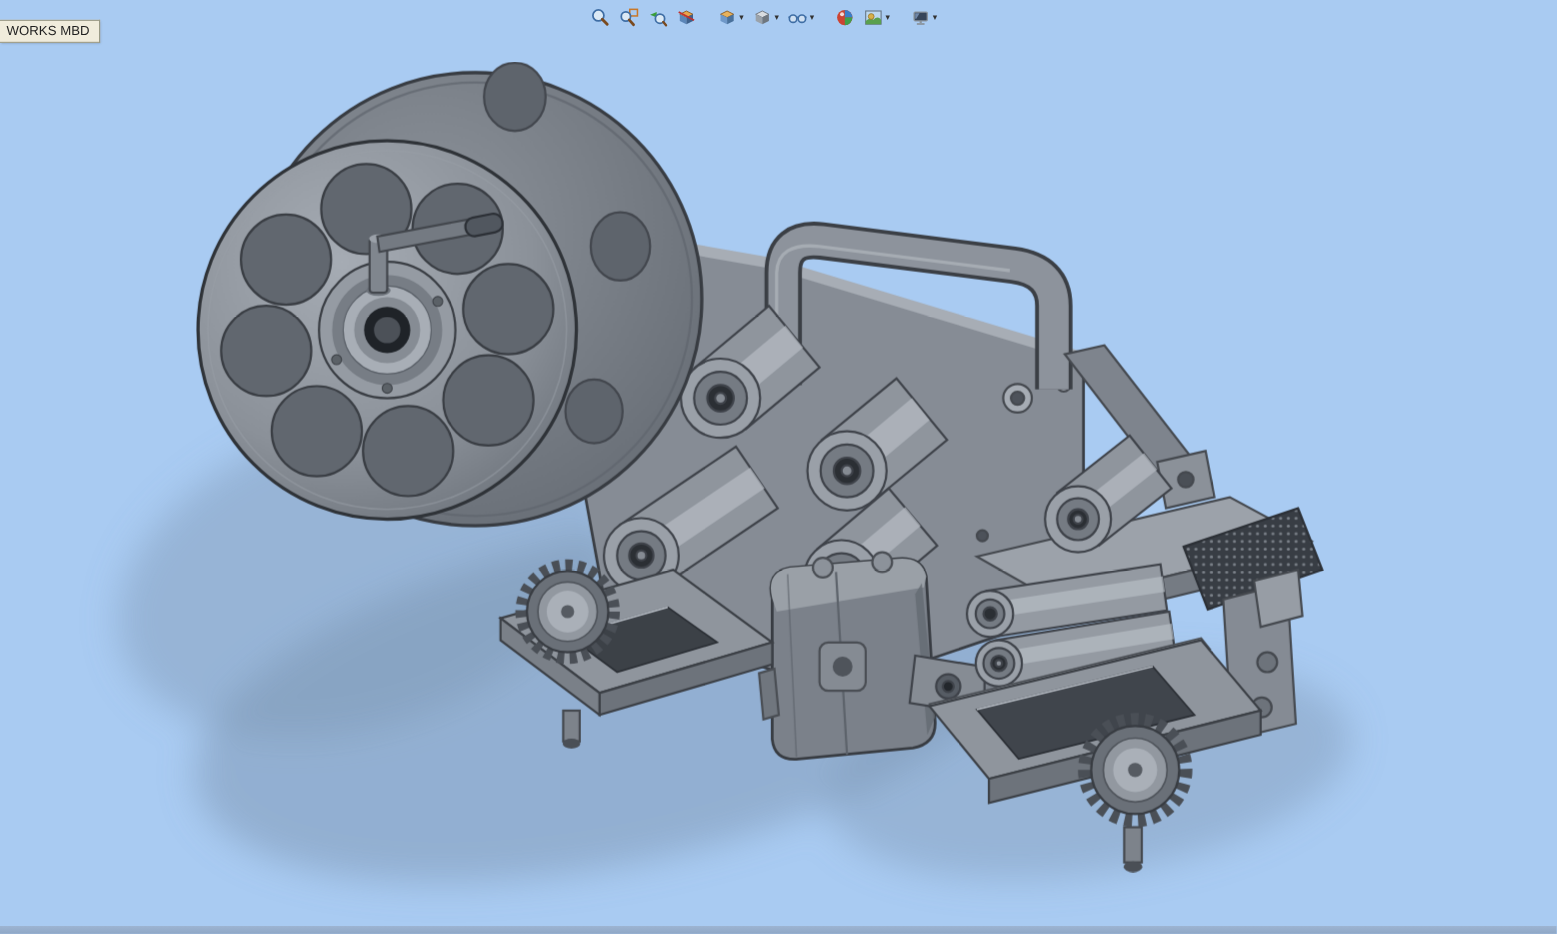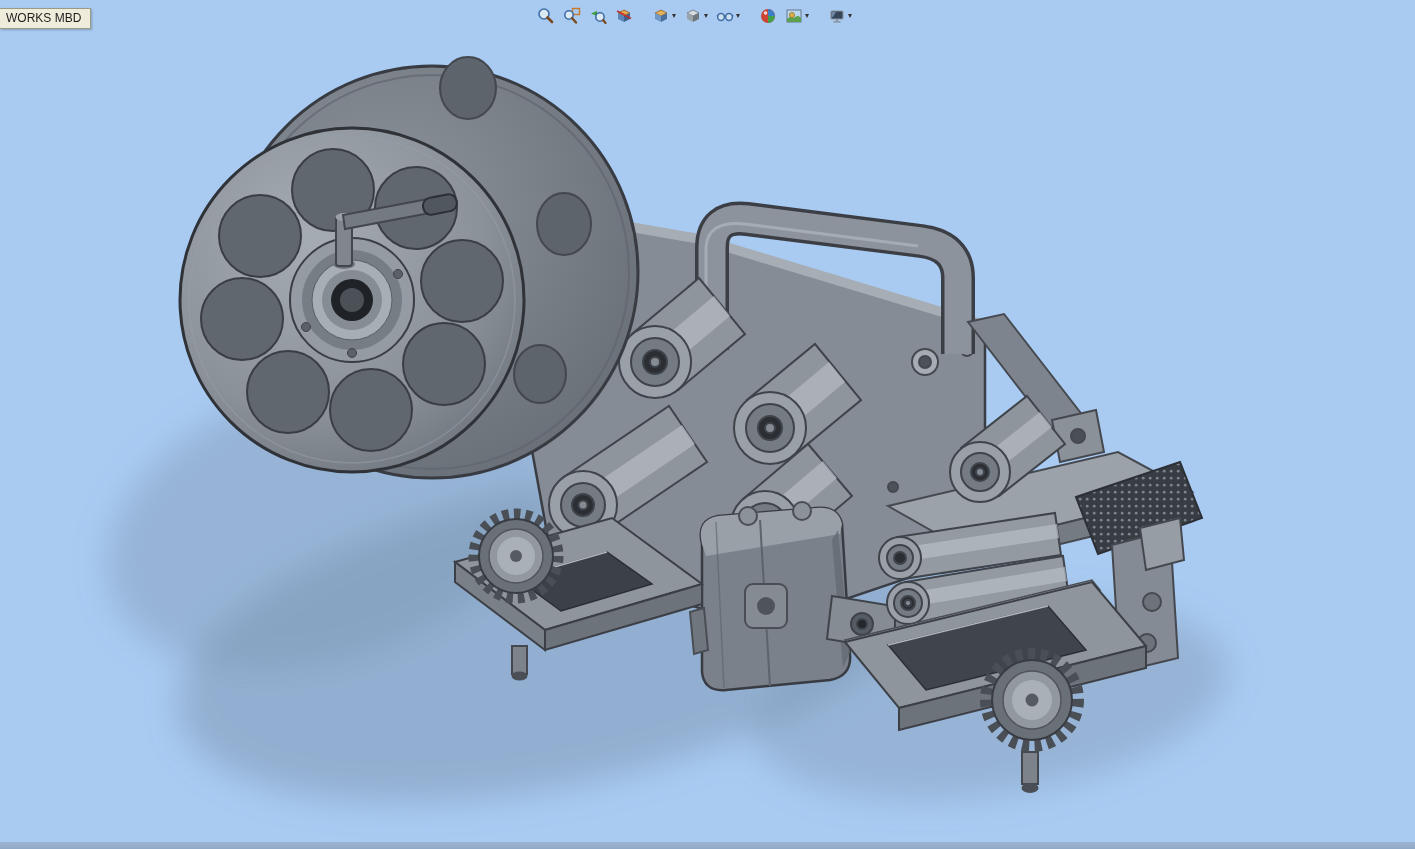--- a/index.html
+++ b/index.html
@@ -19,21 +19,21 @@
     font-family:"Liberation Sans",sans-serif;
     background:var(--viewport-bg);
   }
   .viewport{position:relative;width:1415px;height:849px;background:var(--viewport-bg);}
   .model-svg{position:absolute;left:0;top:0;width:1415px;height:849px;}
   .bottom-strip{
     position:absolute;left:0;bottom:0;width:1415px;height:7px;
     background:linear-gradient(#9db4d2,var(--viewport-bg-bottom));
   }
   .mbd-tab{
-    position:absolute;left:0;top:8px;z-index:5;
+    position:absolute;left:0;top:18px;z-index:5;
     background:var(--tab-bg);
     border:1px solid var(--tab-border);border-left:none;
     padding:2px 9px 3px 6px;
     font-size:12px;color:var(--tab-text);
     box-shadow:1px 1px 2px rgba(60,70,90,.35);
     white-space:nowrap;cursor:pointer;
   }
   .hud-toolbar{
     position:absolute;left:534px;top:4px;z-index:5;
     display:flex;align-items:center;gap:2px;

